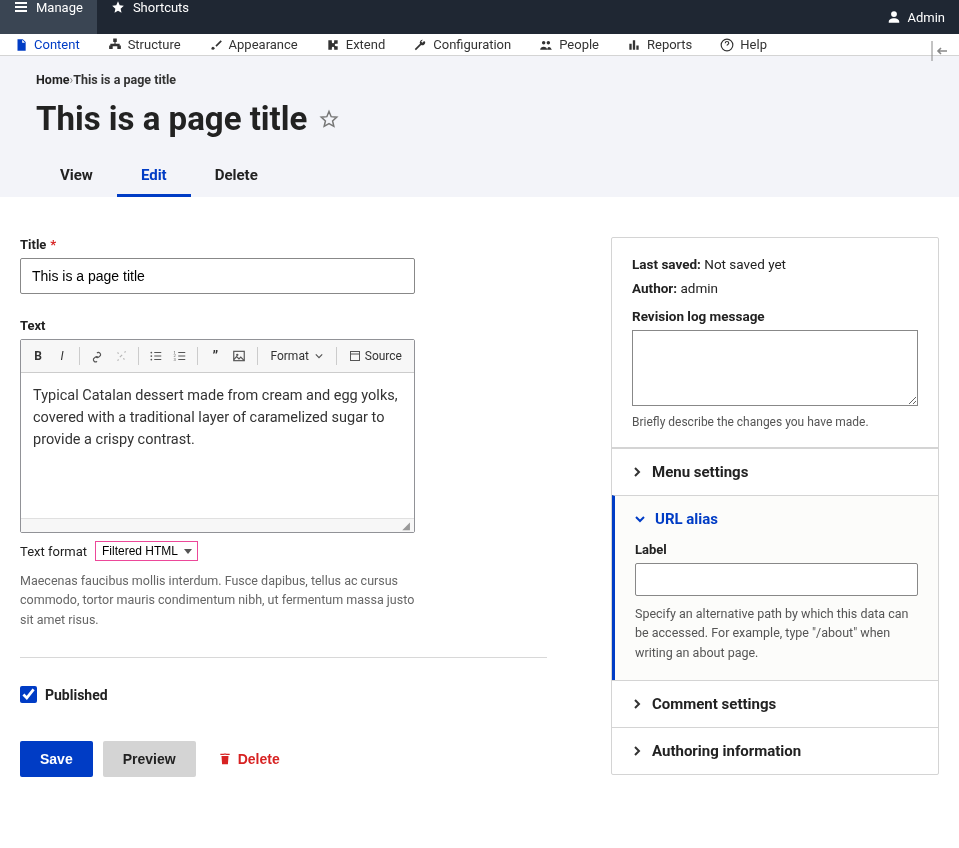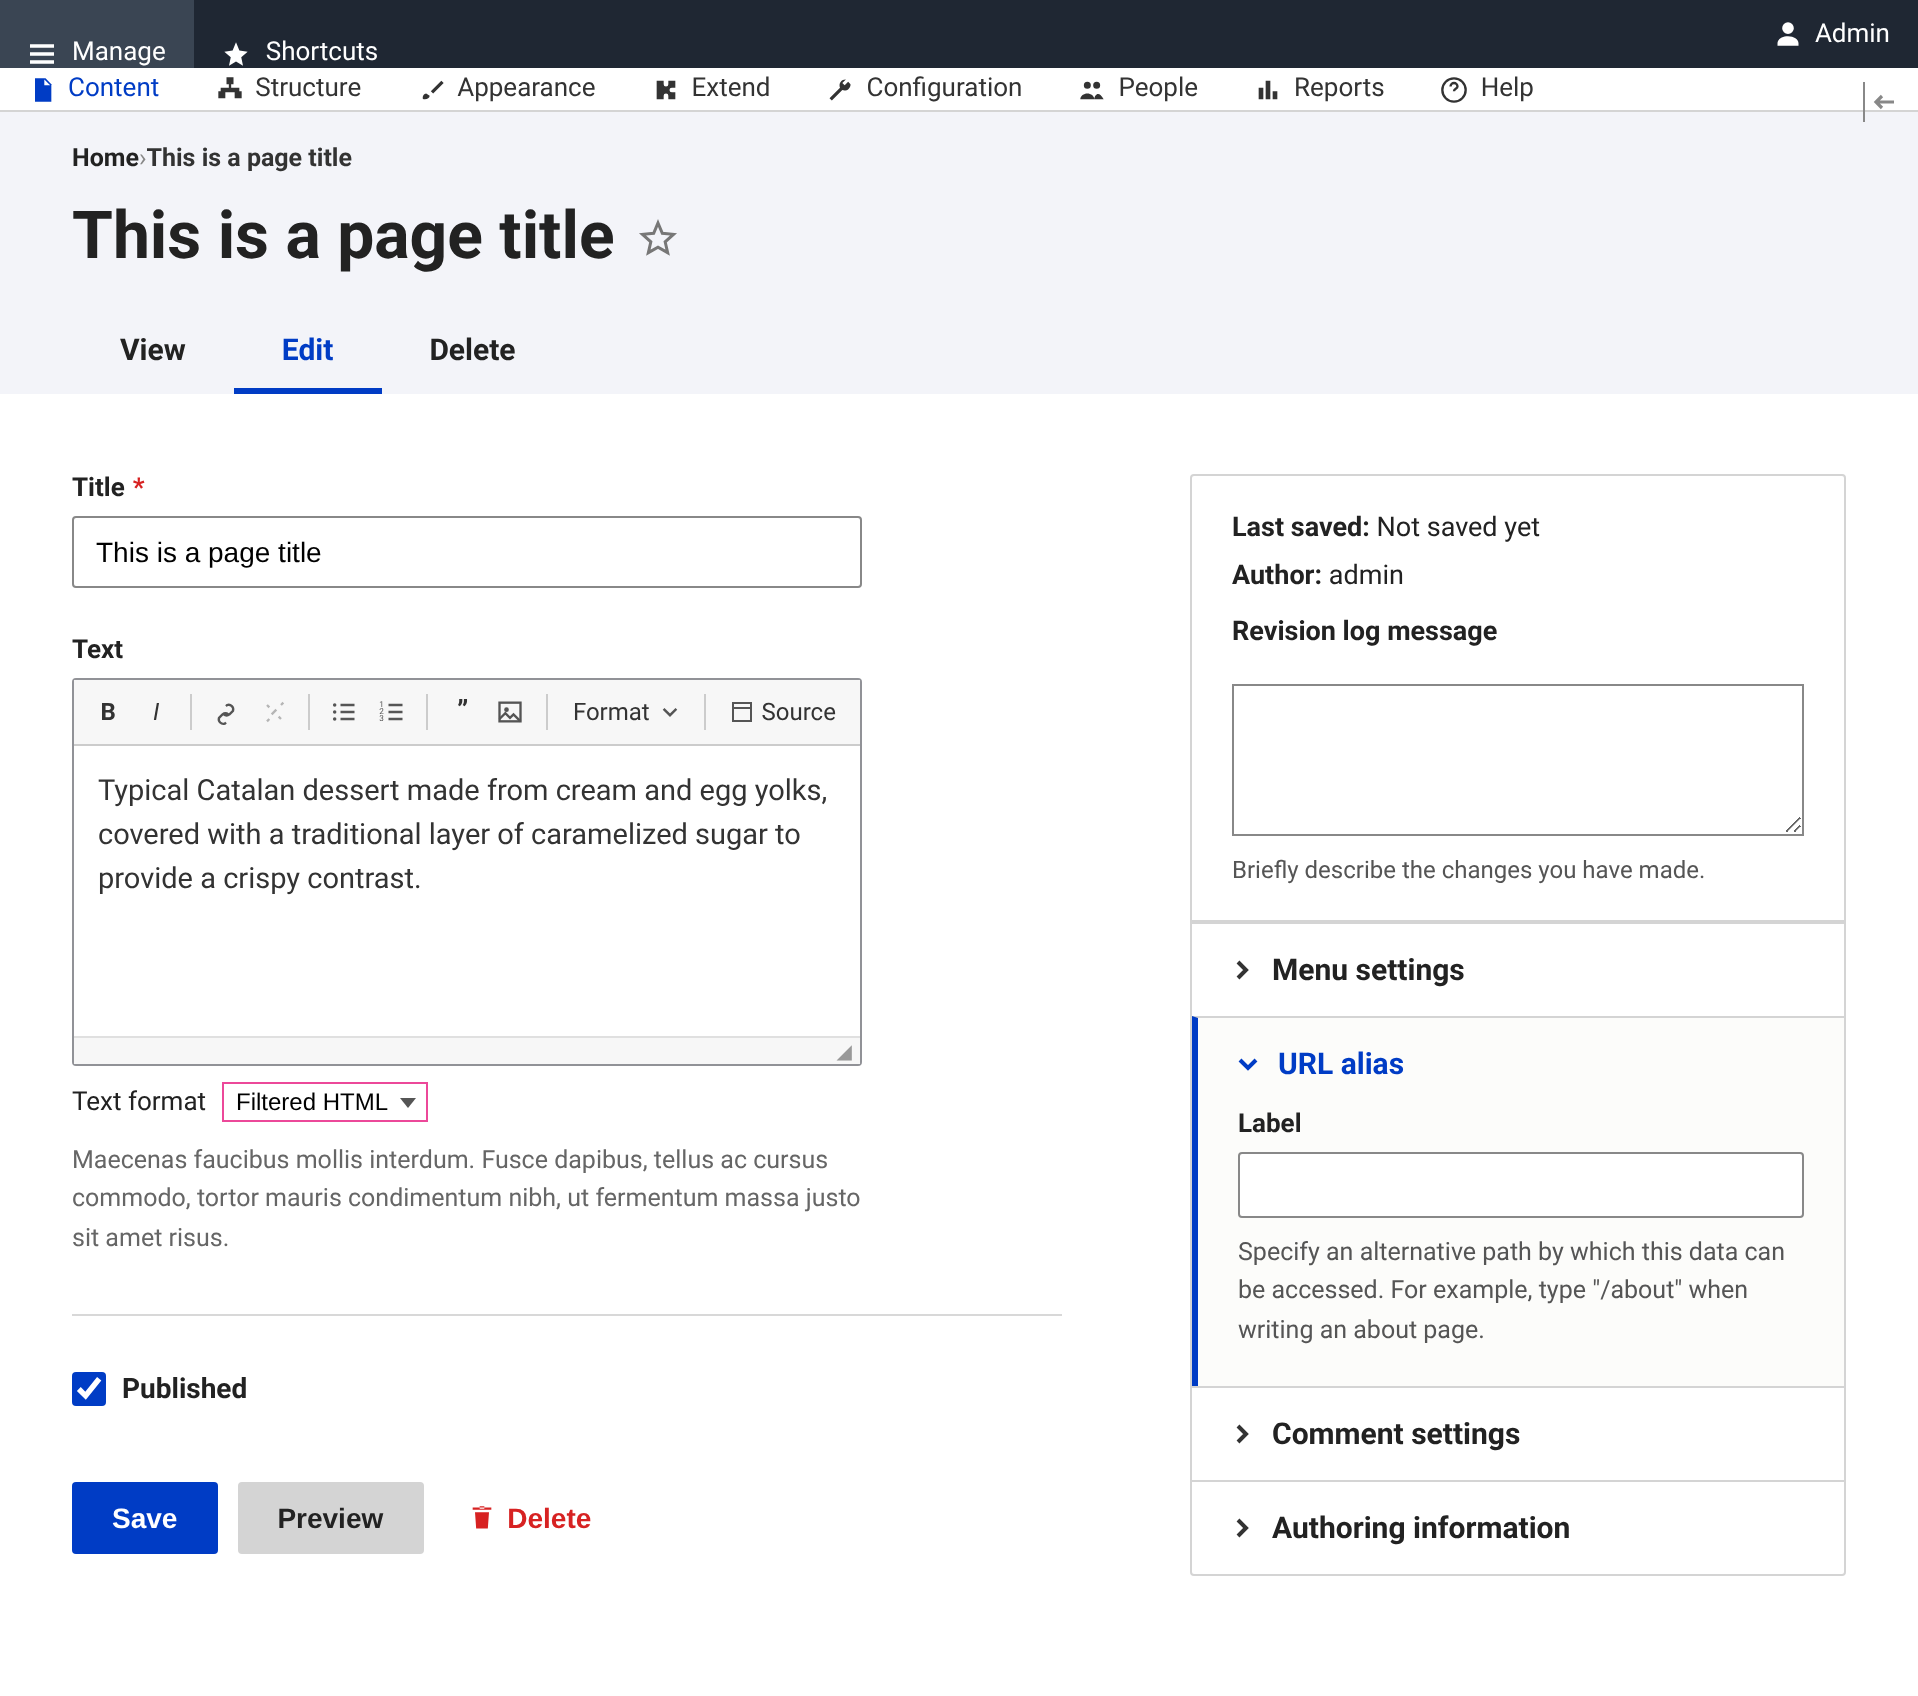--- a/index.html
+++ b/index.html
@@ -1,40 +1,40 @@
 <!DOCTYPE html>
 <html><head>
 <meta charset="utf-8">
 <style>
   * { box-sizing: border-box; margin: 0; padding: 0; }
   body { font-family: -apple-system, BlinkMacSystemFont, "Segoe UI", Roboto, sans-serif; font-size: 14px; color: #222; background: #fff; }
   
   .topbar { background: #1f2733; color: #fff; height: 34px; display: flex; align-items: stretch; justify-content: space-between; }
   .topbar-left { display: flex; }
-  .topbar-item { display: flex; align-items: flex-end; padding: 0 14px; gap: 8px; cursor: pointer; font-size: 13px; }
+  .topbar-item { display: flex; align-items: flex-start; padding: 0 14px; gap: 8px; cursor: pointer; font-size: 13px; }
   .topbar-item.active { background: #3a4553; }
   .topbar-right { display: flex; align-items: center; padding-right: 14px; gap: 6px; font-size: 13px; }
   
   .adminbar { background: #fff; border-bottom: 1px solid #d4d4d4; height: 22px; display: flex; align-items: stretch; position: relative; }
   .adminbar-item { display: flex; align-items: center; padding: 0 14px; gap: 6px; cursor: pointer; font-size: 13px; color: #333; }
   .adminbar-item.active { color: #003cc5; }
   .adminbar-collapse { position: absolute; right: 8px; top: 0; height: 34px; display: flex; align-items: center; cursor: pointer; color: #666; gap: 0; }
   
   .region-header { background: #f3f4f9; padding: 16px 36px 0 36px; }
   .breadcrumb { display: flex; align-items: center; font-size: 12.5px; color: #333; margin-bottom: 12px; }
   .breadcrumb .sep { color: #888; }
   .page-title-row { display: flex; align-items: center; gap: 12px; margin-bottom: 18px; }
   .page-title { font-size: 33px; font-weight: 700; color: #222; }
   .star-icon { color: #777; cursor: pointer; }
   
   .tabs { display: flex; gap: 0; }
   .tab { padding: 10px 24px; font-size: 15px; font-weight: 700; color: #222; cursor: pointer; border-bottom: 3px solid transparent; }
   .tab.active { color: #003cc5; border-bottom-color: #003cc5; }
   
-  .content { display: flex; padding: 40px 36px; gap: 64px; align-items: flex-start; }
+  .content { display: flex; padding: 40px 20px; gap: 64px; align-items: flex-start; }
   .main-col { flex: 1; max-width: 532px; }
   .side-col { width: 328px; border: 1px solid #d4d4d4; border-radius: 2px; background: #fff; }
   
   .form-item { margin-bottom: 24px; }
   .form-label { font-weight: 700; font-size: 13px; margin-bottom: 6px; display: flex; gap: 4px; }
   .required-mark { color: #d72222; }
   .form-input { width: 395px; padding: 9px 11px; border: 1px solid #888; border-radius: 2px; font-size: 14px; }
   
   .editor-frame { width: 395px; border: 1px solid #919297; border-radius: 2px; }
   .editor-toolbar { background: #f7f7f7; border-bottom: 1px solid #ccc; padding: 4px 6px; display: flex; align-items: center; gap: 2px; min-height: 32px; }
@@ -61,21 +61,21 @@
   .button-row { display: flex; align-items: center; gap: 10px; }
   .btn { padding: 10px 20px; font-size: 14px; font-weight: 700; border: none; cursor: pointer; border-radius: 2px; }
   .btn-primary { background: #003cc5; color: #fff; }
   .btn-secondary { background: #d4d4d4; color: #222; }
   .btn-delete { background: transparent; color: #d72222; display: flex; align-items: center; gap: 6px; padding: 10px 12px; }
   
   .side-section { padding: 18px 20px; border-bottom: 1px solid #d4d4d4; }
   .side-section:last-child { border-bottom: none; }
   .meta-line { font-size: 13.5px; margin-bottom: 8px; }
   .meta-line strong { font-weight: 700; }
-  .revision-label { font-size: 13.5px; font-weight: 700; margin: 12px 0 18px; }
+  .revision-label { font-size: 13.5px; font-weight: 700; margin: 12px 0 6px; }
   .revision-textarea { width: 100%; height: 76px; border: 1px solid #888; resize: vertical; padding: 6px; font-family: inherit; font-size: 13px; }
   .revision-help { font-size: 12px; color: #555; margin-top: 6px; }
   
   .accordion-item { border-top: 1px solid #d4d4d4; }
   .accordion-header { display: flex; align-items: center; gap: 10px; padding: 14px 20px; cursor: pointer; font-weight: 700; font-size: 15px; }
   .accordion-header .chev { display:inline-flex; }
   .accordion-item.open { border-left: 3px solid #003cc5; background: #fcfcfa; }
   .accordion-item.open .accordion-header { color: #003cc5; }
   .accordion-body { padding: 0 20px 18px 20px; }
   .accordion-label { font-size: 13px; font-weight: 700; margin-bottom: 6px; }

